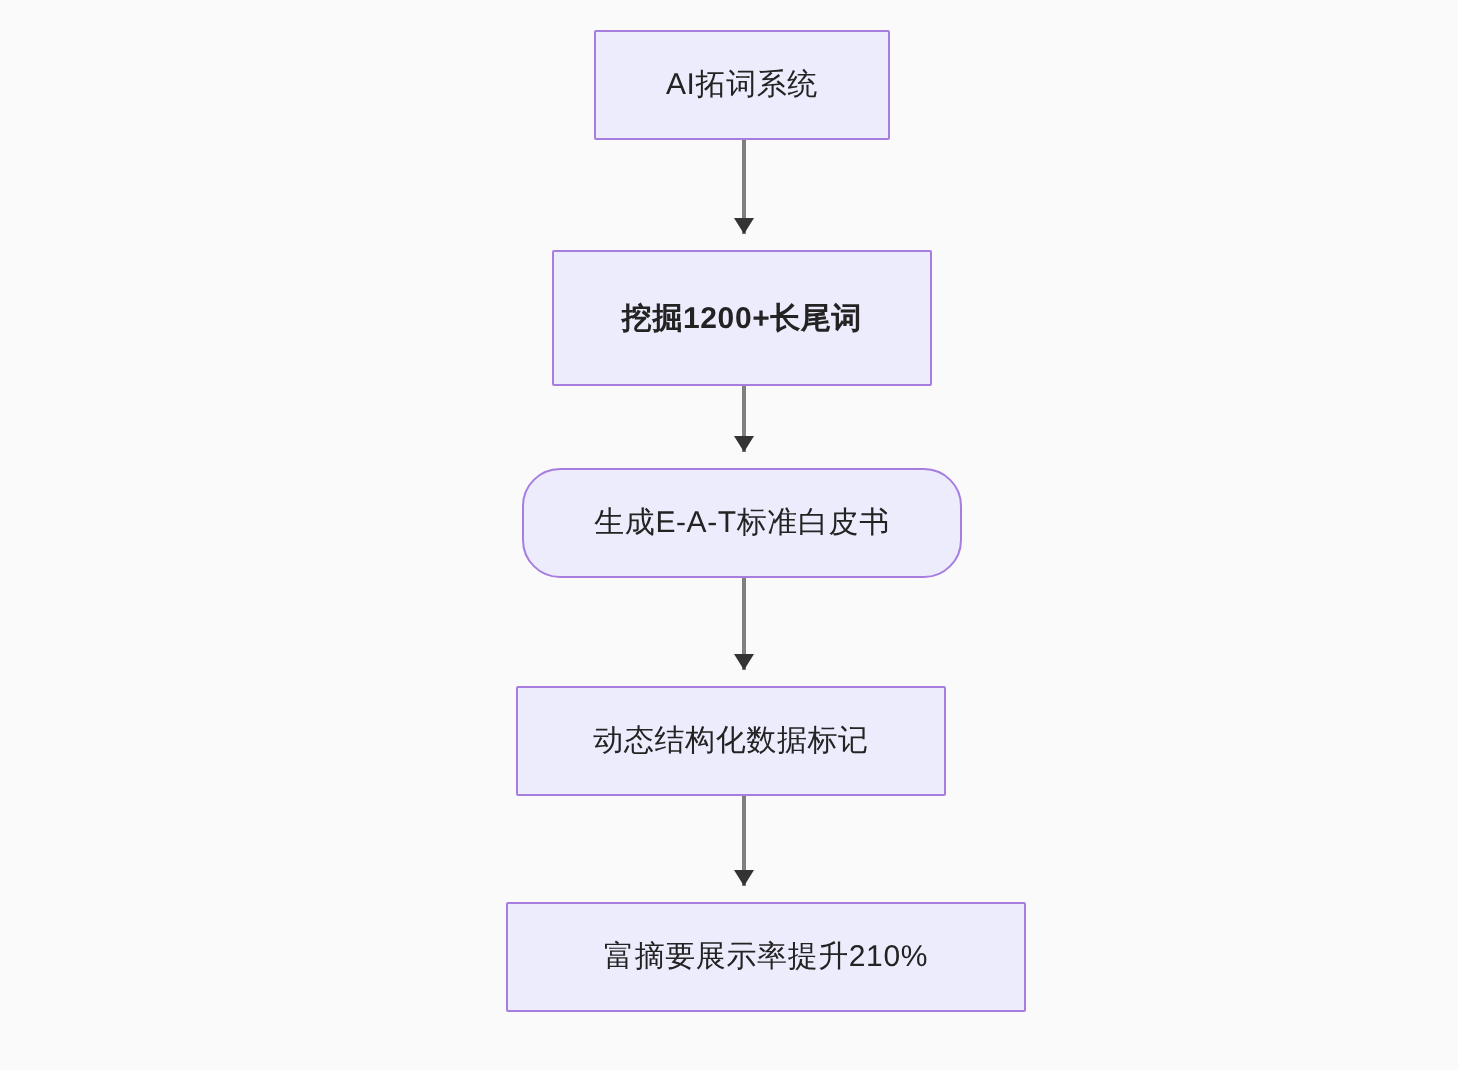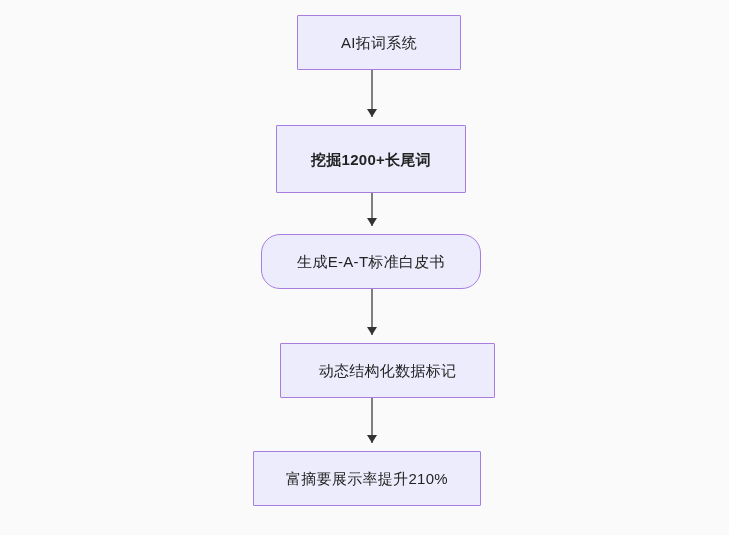--- a/index.html
+++ b/index.html
@@ -76,33 +76,33 @@
   <div class="edge" style="left:371px; top:289px; height:46px;">
     <div class="edge-line" style="height:46px;"></div>
     <div class="edge-head" style="top:38px;"></div>
   </div>
 
   <div class="edge" style="left:371px; top:398px; height:45px;">
     <div class="edge-line" style="height:45px;"></div>
     <div class="edge-head" style="top:37px;"></div>
   </div>
 
-  <div class="node" style="left:297px; top:15px; width:164px; height:55px;text-align:center;">
+  <div class="node" style="left:297px; top:15px; width:148px; height:55px;text-align:center;">
     <span class="node-label">AI拓词系统</span>
   </div>
 
   <div class="node" style="left:276px; top:125px; width:190px; height:68px;font-weight:bold;">
     <span class="node-label">挖掘1200+长尾词</span>
   </div>
 
   <div class="node" style="left:261px; top:234px; width:220px; height:55px;border-radius:19px;">
     <span class="node-label">生成E-A-T标准白皮书</span>
   </div>
 
-  <div class="node" style="left:280px; top:343px; width:215px; height:55px;">
+  <div class="node" style="left:258px; top:343px; width:215px; height:55px;">
     <span class="node-label">动态结构化数据标记</span>
   </div>
 
-  <div class="node" style="left:253px; top:451px; width:228px; height:55px;">
+  <div class="node" style="left:253px; top:451px; width:260px; height:55px;">
     <span class="node-label">富摘要展示率提升210%</span>
   </div>
 
 </div>
 
 </body></html>

